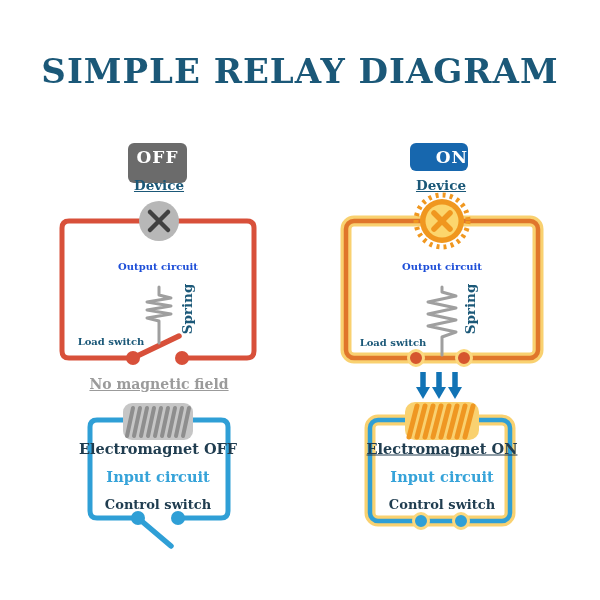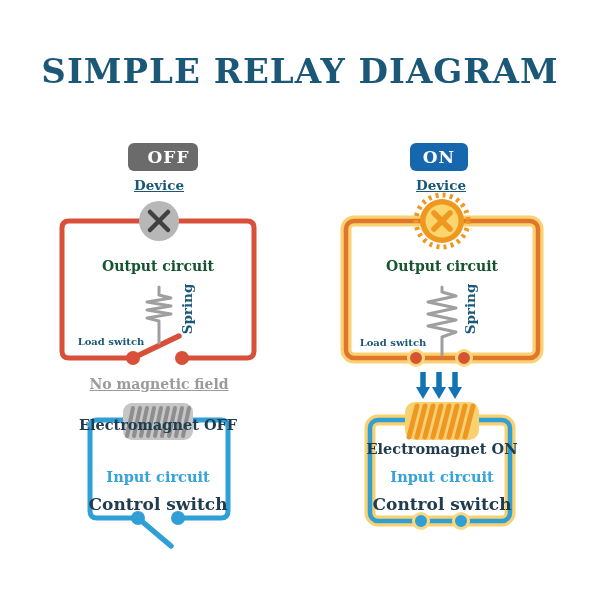--- a/index.html
+++ b/index.html
@@ -4,31 +4,31 @@
 <style>
   html,body{margin:0;padding:0;background:#fff;}
   #stage{position:relative;width:600px;height:600px;background:#ffffff;overflow:hidden;
          font-family:"DejaVu Serif","Liberation Serif",serif;}
   #art{position:absolute;left:0;top:0;width:600px;height:600px;}
   .lbl{position:absolute;transform:translate(-50%,-50%);font-weight:bold;white-space:nowrap;}
   .vlbl{position:absolute;transform:translate(-50%,-50%) rotate(-90deg);font-weight:bold;white-space:nowrap;}
   #page-title{left:300px;top:71px;font-size:34px;letter-spacing:1px;color:#1b5878;}
   .badge{position:absolute;border-radius:6px;color:#ffffff;font-weight:bold;font-size:17px;
          text-align:center;letter-spacing:1px;}
-  #off-badge{left:128px;top:143px;width:59px;height:28px;line-height:28px;background:#6b6b6b;padding-left:11px;}
-  #on-badge{left:410px;top:143px;width:58px;height:28px;line-height:28px;background:#1767ae;}
+  #off-badge{left:128px;top:143px;width:59px;height:40px;line-height:28px;background:#6b6b6b;}
+  #on-badge{left:410px;top:143px;width:58px;height:28px;line-height:28px;background:#1767ae;text-align:right;}
   .device{font-size:13.5px;color:#1b5878;text-decoration:underline;}
-  .outlbl{font-size:14px;color:#14532d;}
+  .outlbl{font-size:10px;color:#1d4ed8;}
   .springlbl{font-size:13.5px;color:#1b5878;}
   .loadlbl{font-size:10px;color:#1b5878;}
   .fieldgray{font-size:14px;color:#9b9b9b;}
   .fieldblue{font-size:14px;color:#1b5878;}
   .maglbl{font-size:14.5px;color:#203d50;}
   .inlbl{font-size:14.5px;color:#36a3d9;}
-  .ctllbl{font-size:17px;color:#203d50;text-align:center;}
+  .ctllbl{font-size:13px;color:#203d50;text-align:center;}
 </style>
 </head>
 <body>
 
 <div id="stage">
 
   <svg id="art" viewBox="0 0 600 600">
 
     <g>
       <path d="M133 358 H69 Q62 358 62 351 V228 Q62 221 69 221 H247 Q254 221 254 228 V351 Q254 358 247 358 H182" fill="none" stroke="#d8503a" stroke-width="5" stroke-linecap="round"></path>
@@ -126,22 +126,22 @@
   <div class="lbl outlbl" style="left:442px;top:266px;">Output circuit</div>
 
   <div class="vlbl springlbl" style="left:187px;top:309px;">Spring</div>
   <div class="vlbl springlbl" style="left:470px;top:309px;">Spring</div>
 
   <div class="lbl loadlbl" style="left:111px;top:341px;">Load switch</div>
   <div class="lbl loadlbl" style="left:393px;top:342px;">Load switch</div>
 
   <div class="lbl fieldgray" style="left:159px;top:384px;text-decoration:underline;">No magnetic field</div>
 
-  <div class="lbl maglbl" style="left:158px;top:424px;">Electromagnet OFF</div>
-  <div class="lbl maglbl" style="left:442px;top:448px;">Electromagnet ON</div>
+  <div class="lbl maglbl" style="left:158px;top:448px;">Electromagnet OFF</div>
+  <div class="lbl maglbl" style="left:442px;top:448px;text-decoration:underline;">Electromagnet ON</div>
 
   <div class="lbl inlbl" style="left:158px;top:476px;">Input circuit</div>
   <div class="lbl inlbl" style="left:442px;top:476px;">Input circuit</div>
 
   <div class="lbl ctllbl" style="left:158px;top:504px;">Control switch</div>
   <div class="lbl ctllbl" style="left:442px;top:504px;">Control switch</div>
 
 </div>
 
 </body></html>

